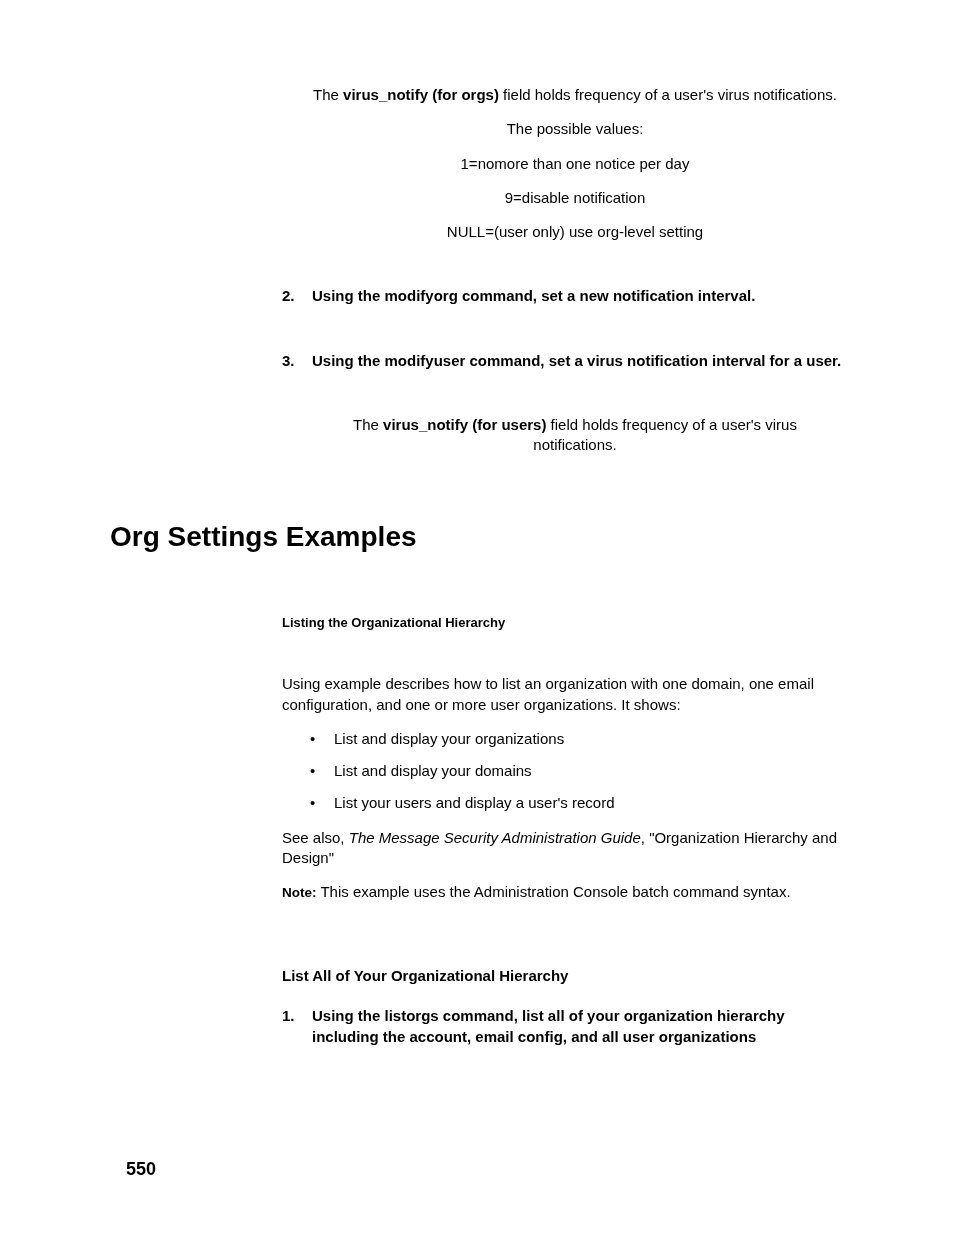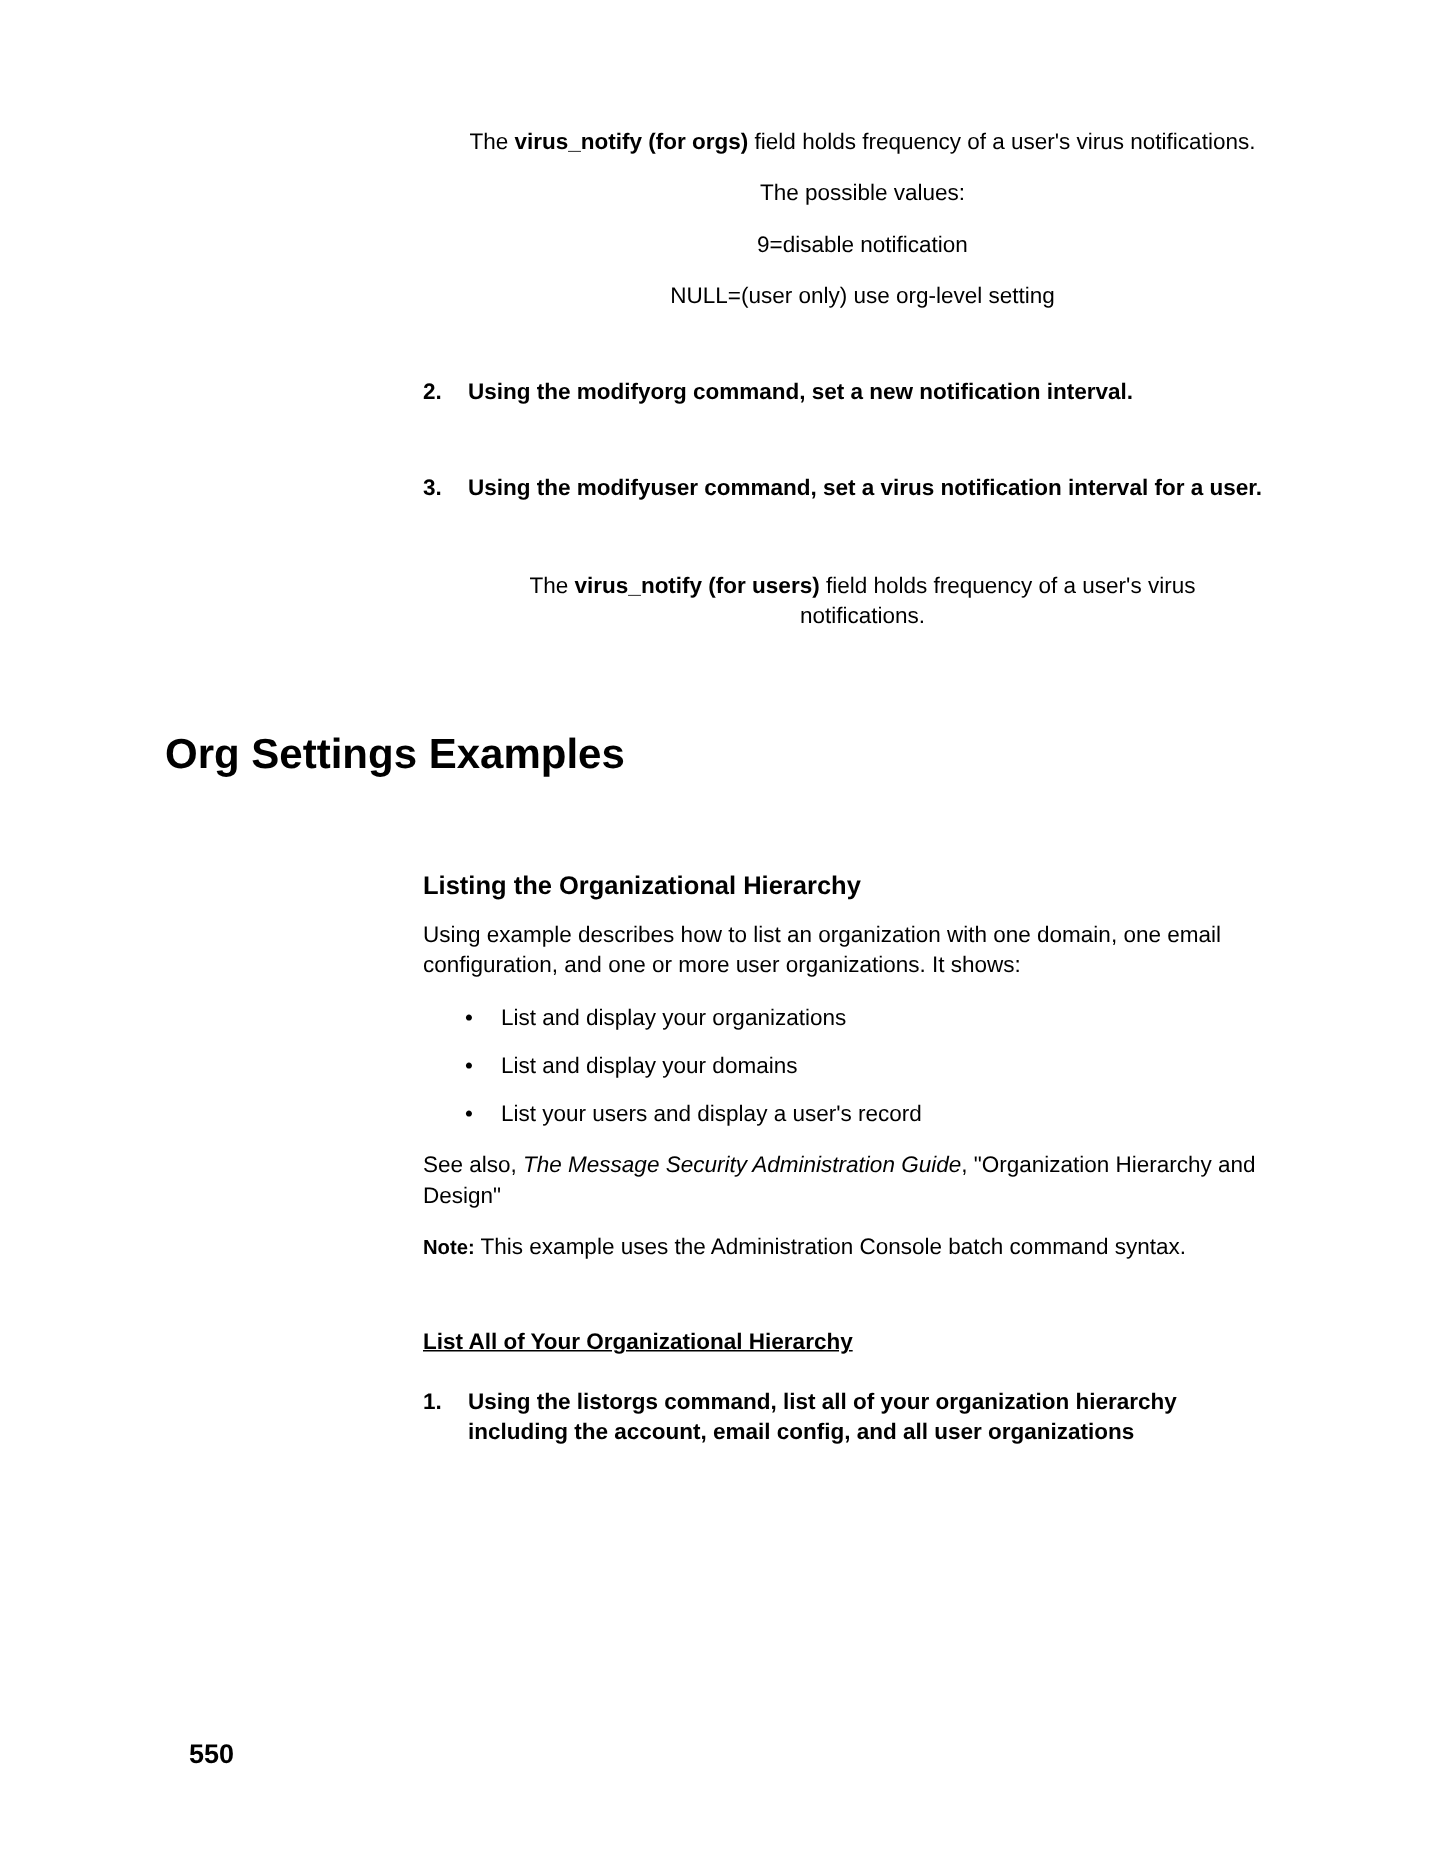--- a/index.html
+++ b/index.html
@@ -35,32 +35,31 @@
     line-height: 1.35;
   }
   .numbered .num { flex: 0 0 18px; }
   .h1 {
     font-size: 28px;
     font-weight: bold;
     margin-top: 66px;
     margin-bottom: 62px;
   }
   .h2 {
-    font-size: 17px;
+    font-size: 13px;
     font-weight: bold;
-    margin-bottom: 13px;
+    margin-bottom: 44px;
     margin-left: 172px;
   }
   .h3 {
     font-size: 15px;
     font-weight: bold;
-    margin-top: 44px;
+    margin-top: 65px;
     margin-bottom: 22px;
     margin-left: 172px;
-    text-decoration: underline;
   }
   .bullets {
     margin-left: 200px;
     width: 530px;
     margin-bottom: 14px;
   }
   .bullets li {
     list-style: none;
     display: flex;
     gap: 16px;
@@ -81,20 +80,21 @@
   .sec-wide { margin-left: 172px; width: 560px; }
 </style>
 </head>
 <body>
 
 <div class="content-col">
   <p class="para">
     <span>The </span><span class="bold">virus_notify (for orgs)</span><span> field holds frequency of a user's virus notifications.</span>
   </p>
   <p class="para">The possible values:</p>
+  <p class="para">1=nomore than one notice per day</p>
   <p class="para">9=disable notification</p>
   <p class="para">NULL=(user only) use org-level setting</p>
 </div>
 
 <div class="numbered content-col-wide">
   <span class="num">2.</span>
   <span>Using the modifyorg command, set a new notification interval.</span>
 </div>
 
 <div class="numbered content-col-wide">

